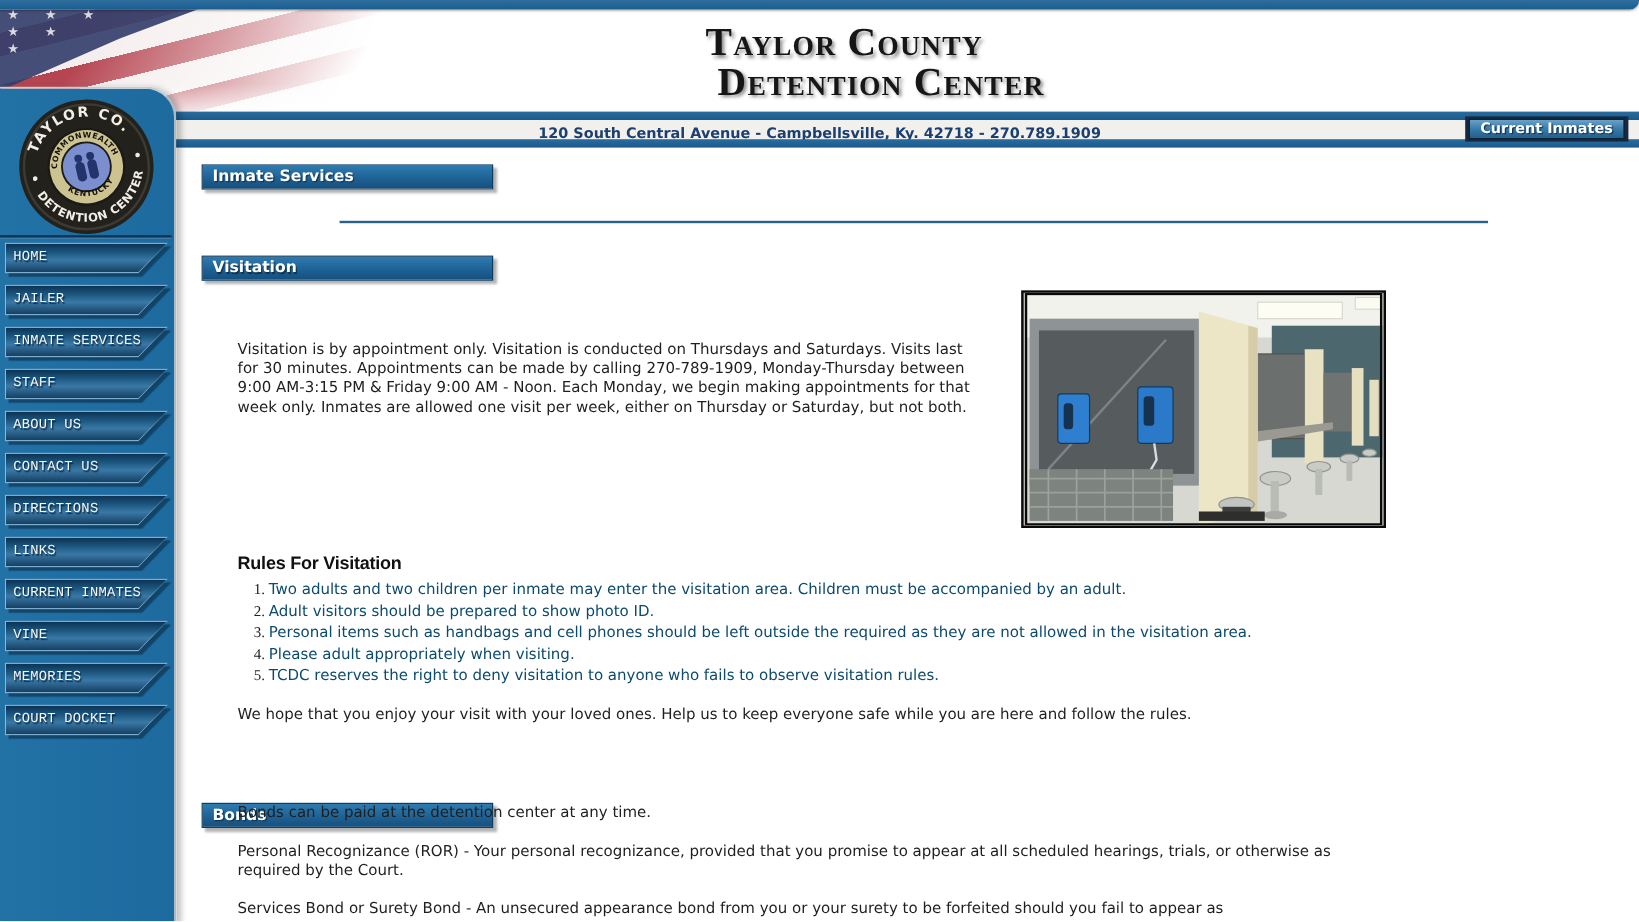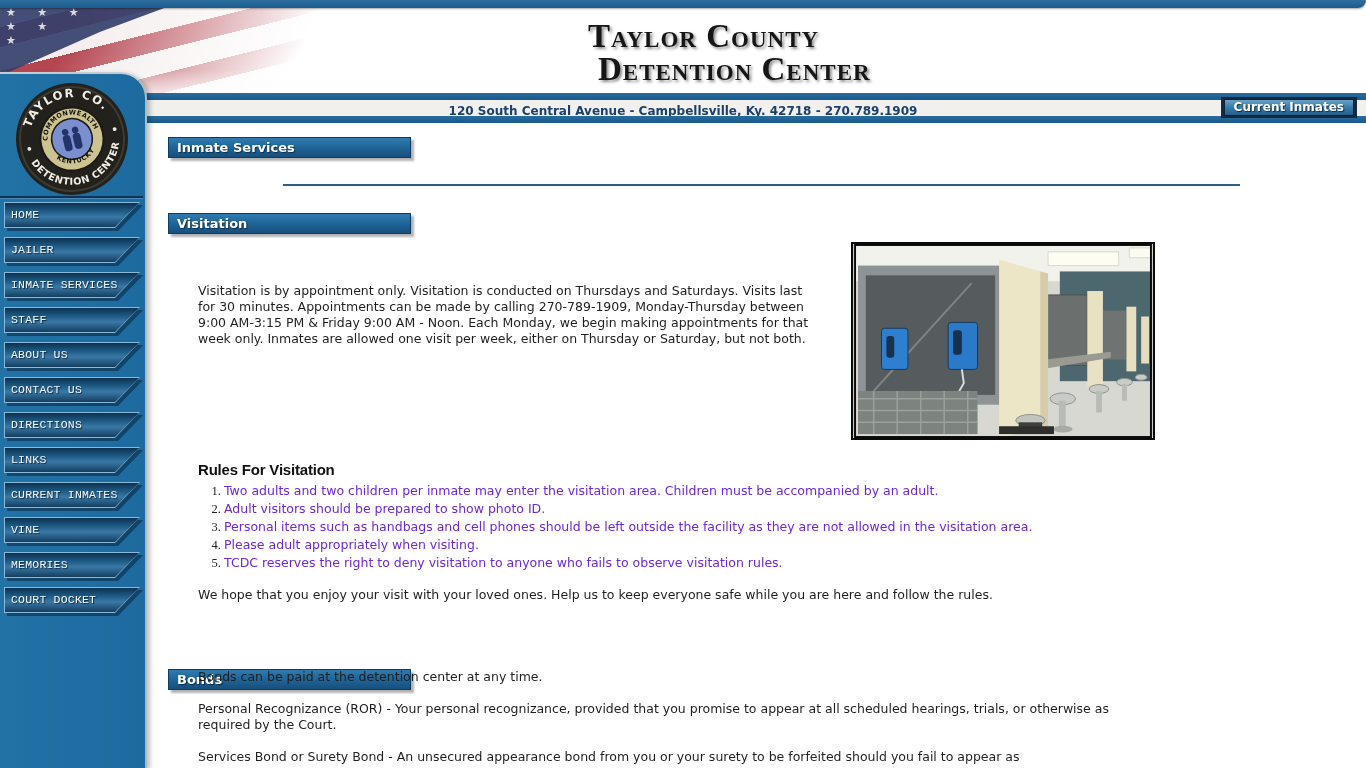--- a/index.html
+++ b/index.html
@@ -82,21 +82,21 @@
 
   .body-text { color:#1f1f1f; font-size:12.5px; line-height:16px; }
   .visit-intro { position:absolute; left:198px; top:283px; width:618px; }
   .photo-frame { position:absolute; left:851px; top:242px; width:304px; height:198px;
                  border:2px solid #0a0a0a; background:#c9cbc6; }
   .photo-frame svg { display:block; }
 
   .rules-title { position:absolute; left:198px; top:461px; font-size:15px; font-weight:bold;
                  color:#111; letter-spacing:-.2px; font-family:"Liberation Sans",sans-serif; }
   .rules-list { position:absolute; left:198px; top:482px; width:980px; padding-left:26px;
-                color:#6d28d9; font-size:12.5px; line-height:18px; }
+                color:#0c4a6e; font-size:12.5px; line-height:18px; }
   .rules-list li::marker { font-family:"Liberation Serif",serif; color:#222; }
   .closing { position:absolute; left:198px; top:587px; width:940px; }
   .bonds-intro { position:absolute; left:198px; top:669px; width:700px; }
   .bond-para { position:absolute; left:198px; width:960px; }
   .bond-1 { top:701px; }
   .bond-2 { top:749px; }
   .bond-term { font-weight:normal; }
 </style>
 </head>
 <body>
@@ -269,21 +269,21 @@
       <rect x="168" y="182" width="24" height="6" fill="#3d3f3c"></rect>
       <rect x="148" y="186" width="56" height="8" fill="#2e2f2c"></rect>
       <rect x="1" y="1" width="302" height="196" fill="none" stroke="#0a0a0a" stroke-width="2"></rect>
     </svg>
   </div>
 
   <div class="rules-title">Rules For Visitation</div>
   <ol class="rules-list">
     <li>Two adults and two children per inmate may enter the visitation area. Children must be accompanied by an adult.</li>
     <li>Adult visitors should be prepared to show photo ID.</li>
-    <li>Personal items such as handbags and cell phones should be left outside the facility as they are not allowed in the visitation area.</li>
+    <li>Personal items such as handbags and cell phones should be left outside the required as they are not allowed in the visitation area.</li>
     <li>Please adult appropriately when visiting.</li>
     <li>TCDC reserves the right to deny visitation to anyone who fails to observe visitation rules.</li>
   </ol>
 
   <div class="body-text closing">We hope that you enjoy your visit with your loved ones. Help us to keep everyone safe while you are here and follow the rules.</div>
 
   <div class="section-box box-bonds">Bonds</div>
   <div class="body-text bonds-intro">Bonds can be paid at the detention center at any time.</div>
 
   <div class="body-text bond-para bond-1">

